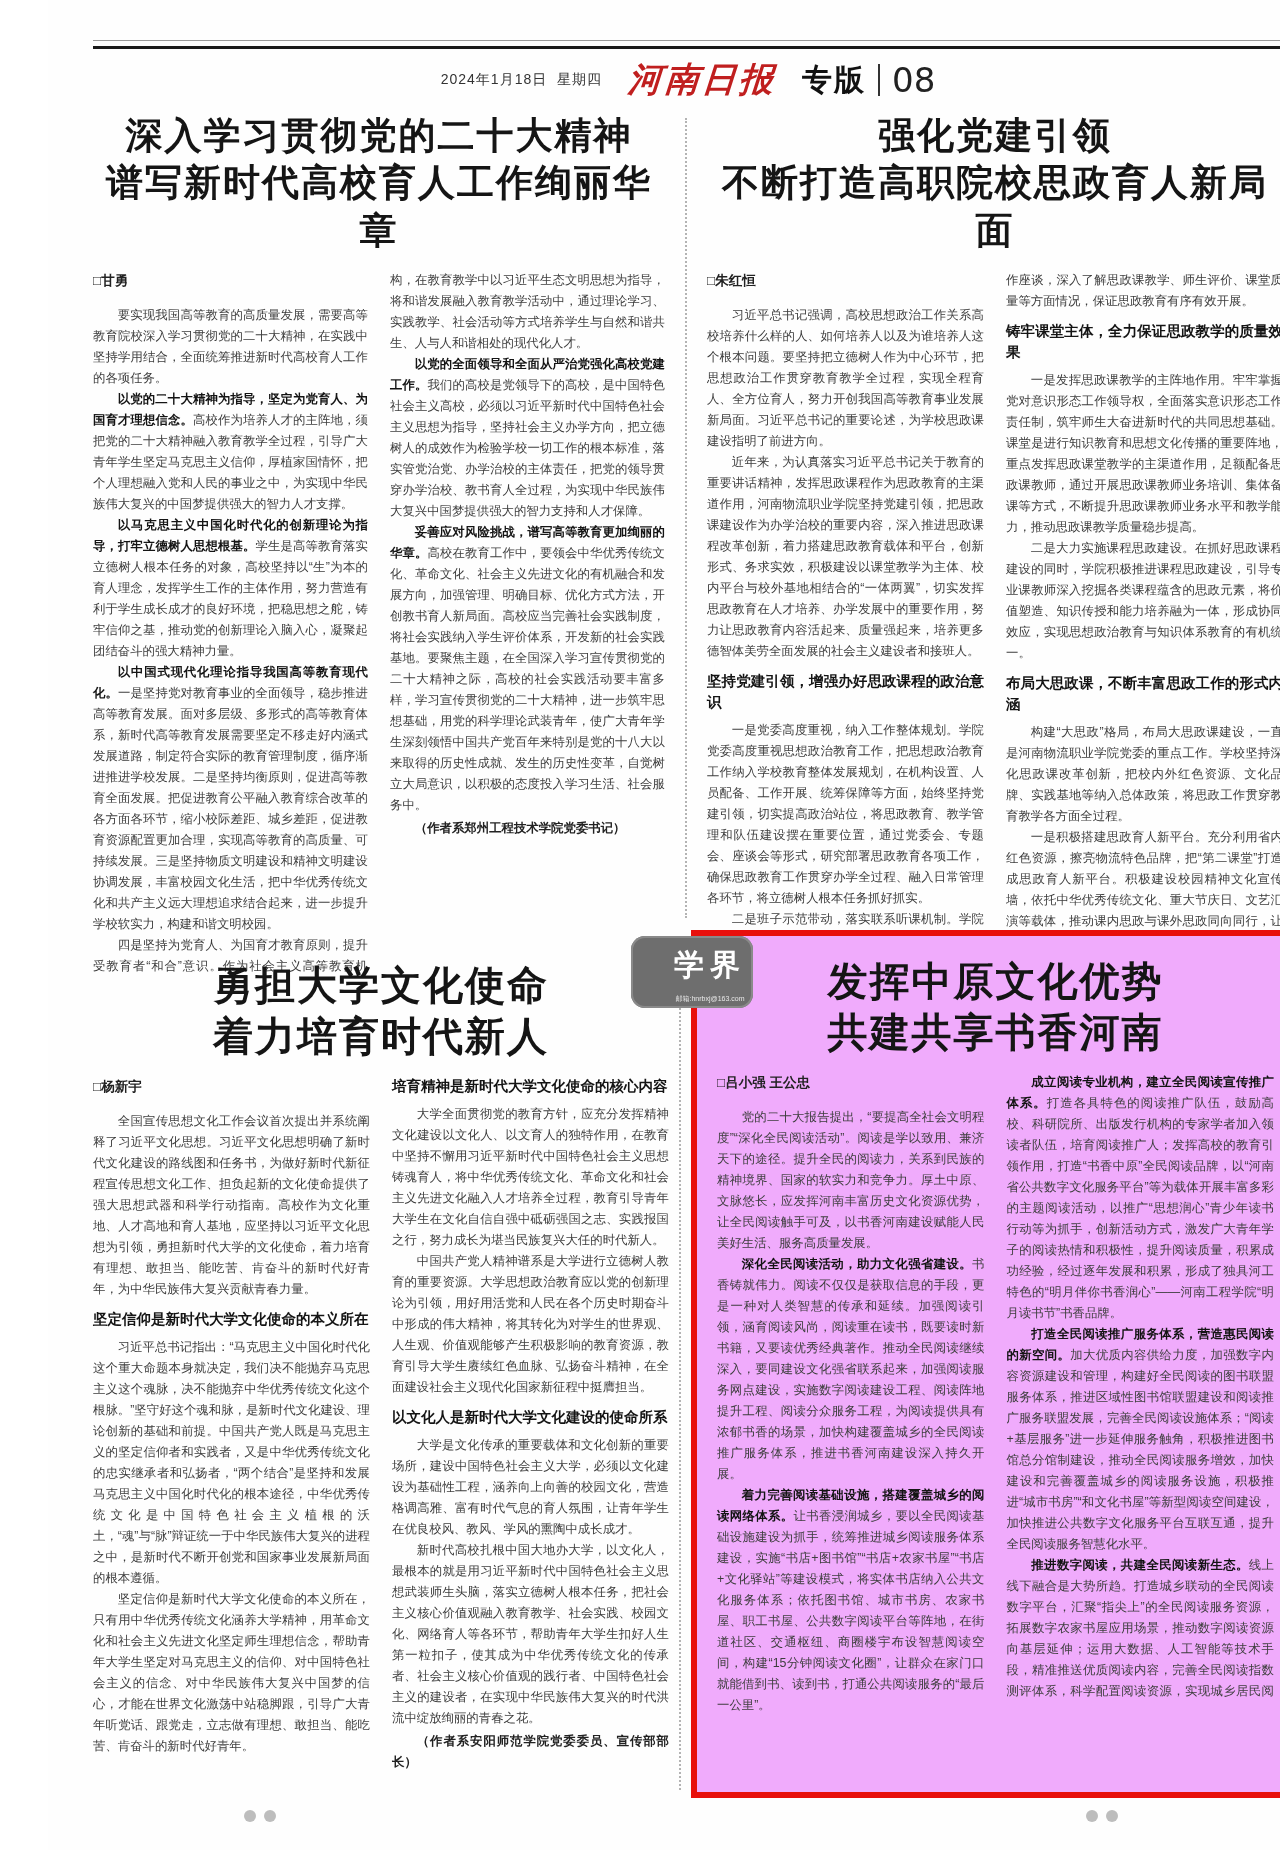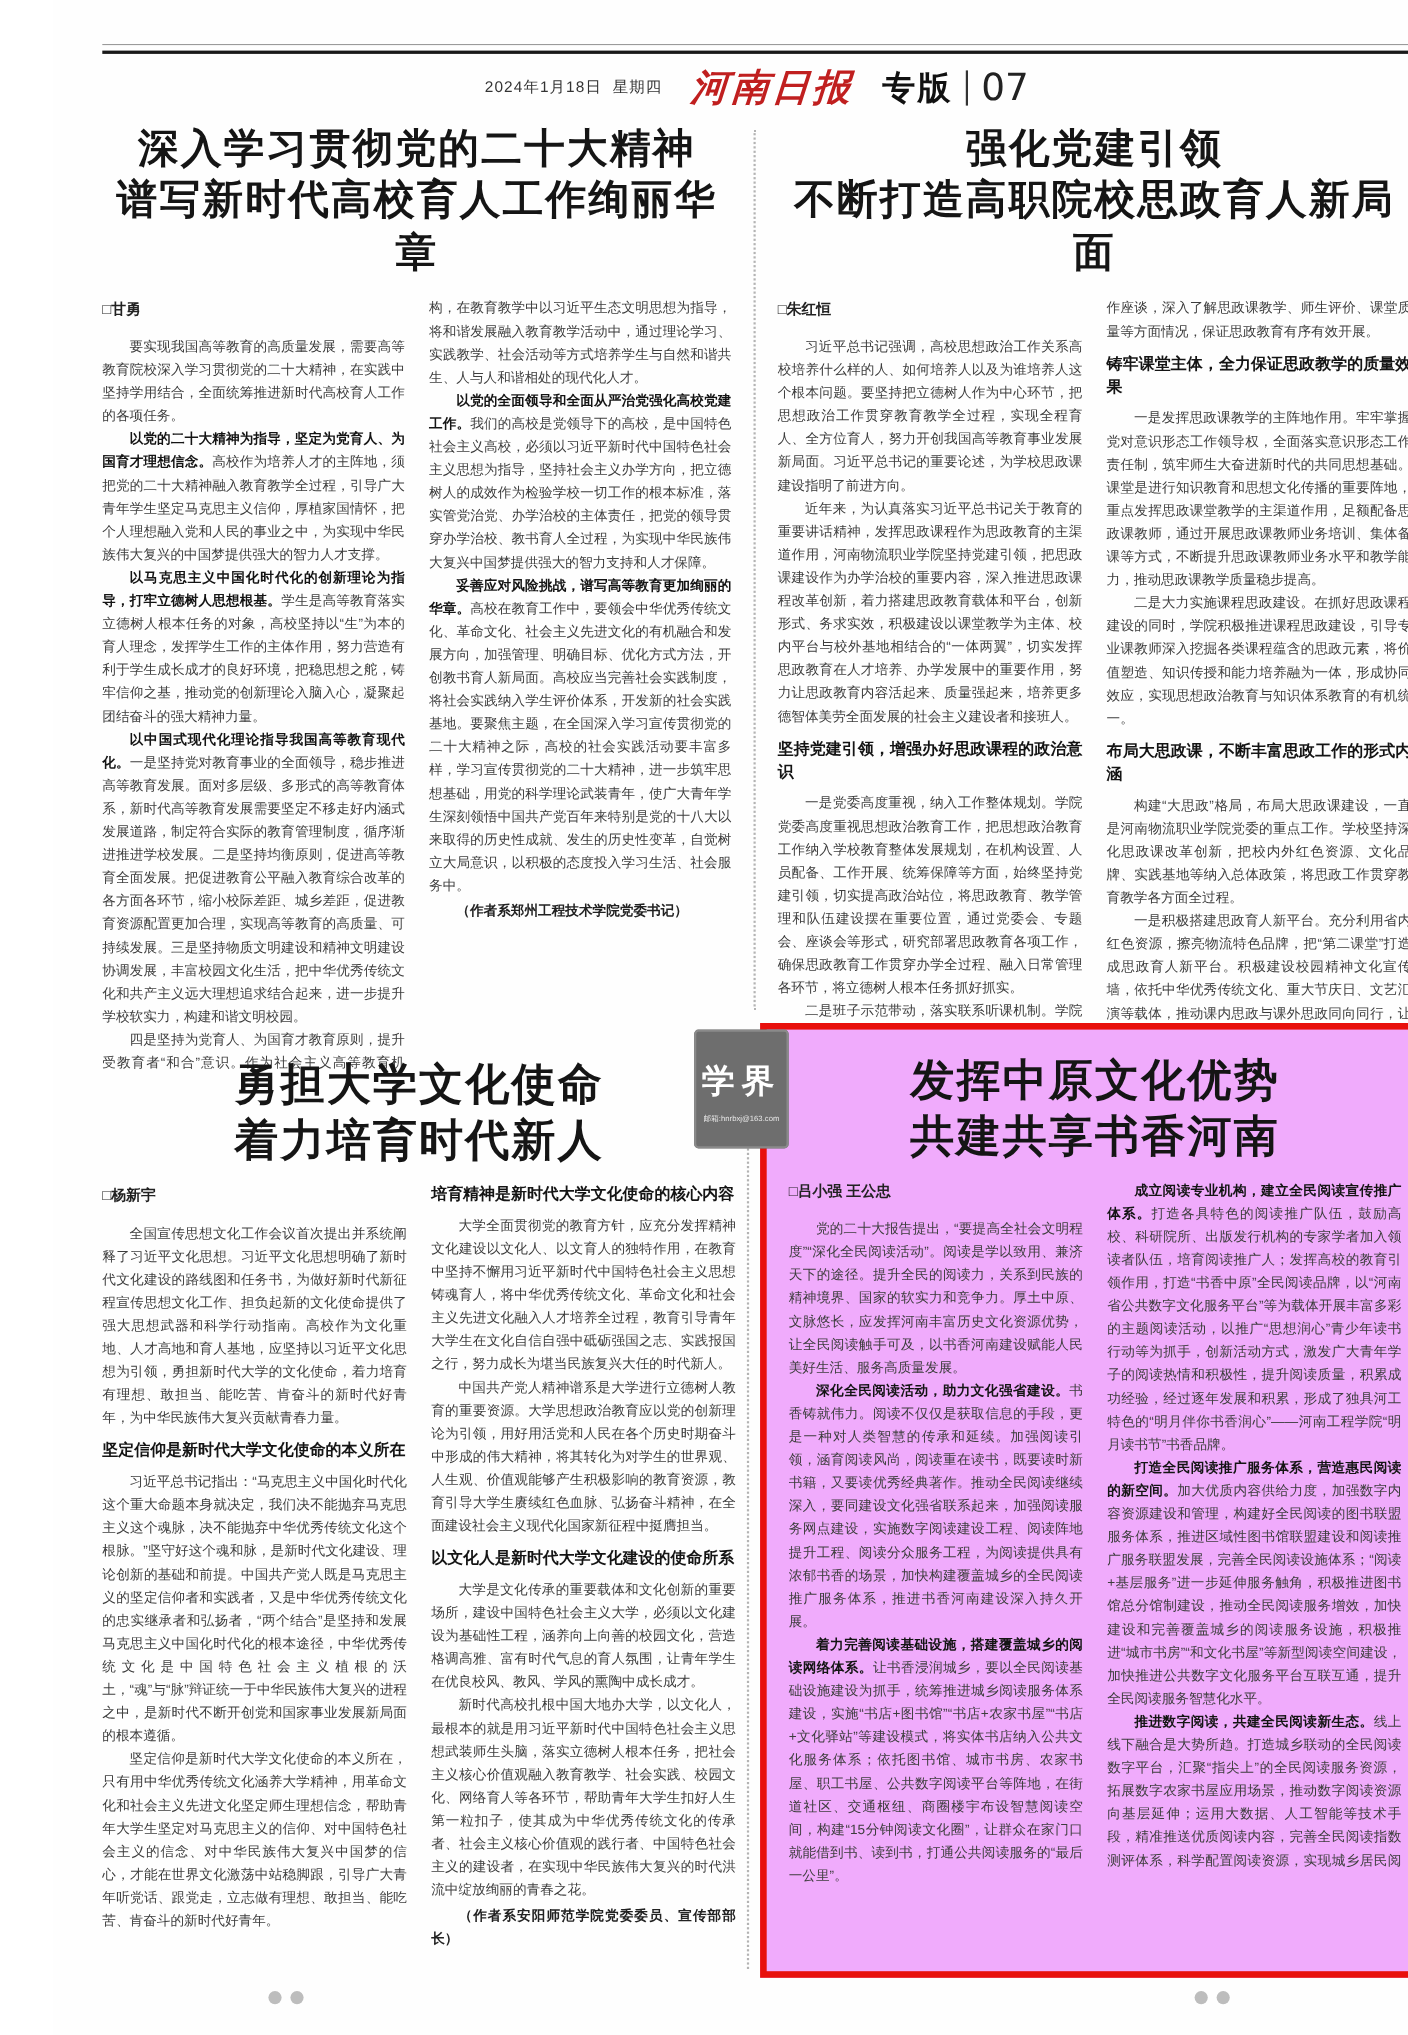--- a/index.html
+++ b/index.html
@@ -29,23 +29,23 @@
   .para{margin:0;text-indent:2em;}
   .para strong{color:#141414;}
   .sub{font-size:14.5px;font-weight:bold;color:#141414;margin:9px 0 7px 0;text-indent:0;}
   .author{margin:2px 0 0 0;text-indent:2em;font-weight:bold;color:#222;}
   
   .vdots{position:absolute;width:0;border-left:2px dotted #b3b3b3;}
   
   .red-box{position:absolute;left:643px;top:930px;width:607px;height:868px;
            border:6px solid #e8100c;box-sizing:border-box;background:#f0abfc;padding:20px 18px 0 20px;}
   
-  .stamp{position:absolute;left:583px;top:936px;width:86px;height:108px;background:#6e6e6e;
-         border-radius:4px;z-index:6;box-shadow:0 0 0 2px #8a8a8a inset;
-         display:flex;flex-direction:column;align-items:center;justify-content:center;}
+  .stamp{position:absolute;left:583px;top:936px;width:86px;height:72px;background:#6e6e6e;
+         border-radius:14px;z-index:6;box-shadow:0 0 0 2px #8a8a8a inset;
+         display:flex;flex-direction:column;align-items:center;justify-content:center;padding-left:36px;}
   .stamp .big{font-family:"Liberation Serif","DejaVu Serif",serif;font-weight:900;
               color:#fff;font-size:30px;letter-spacing:6px;margin-top:4px;}
   .stamp .small{color:#e8e8e8;font-size:7px;margin-top:8px;letter-spacing:0;}
   
   .dots{position:absolute;display:flex;gap:8px;}
   .dots i{width:12px;height:12px;border-radius:50%;background:#bdbdbd;display:block;}
 </style>
 </head>
 <body>
 
@@ -54,21 +54,21 @@
   <div class="rule-thin"></div>
   <div class="rule-thick"></div>
   <div class="masthead">
     <span class="mh-date">
       <span>2024年1月18日</span>&nbsp;&nbsp;<span>星期四</span>
     </span>
     <span class="mh-logo">河南日报</span>
     <span class="mh-section">
       <span class="sec">专版</span>
       <span class="bar"></span>
-      <span class="pg">07</span>
+      <span class="pg">08</span>
     </span>
   </div>
 
   <div class="article" style="left:45px;top:112px;width:572px;">
     <div class="headline h-top">
       <div>深入学习贯彻党的二十大精神</div>
       <div>谱写新时代高校育人工作绚丽华章</div>
     </div>
     <div class="article-body" style="height:708px;margin-top:16px;">
       <p class="byline">□甘勇</p>

